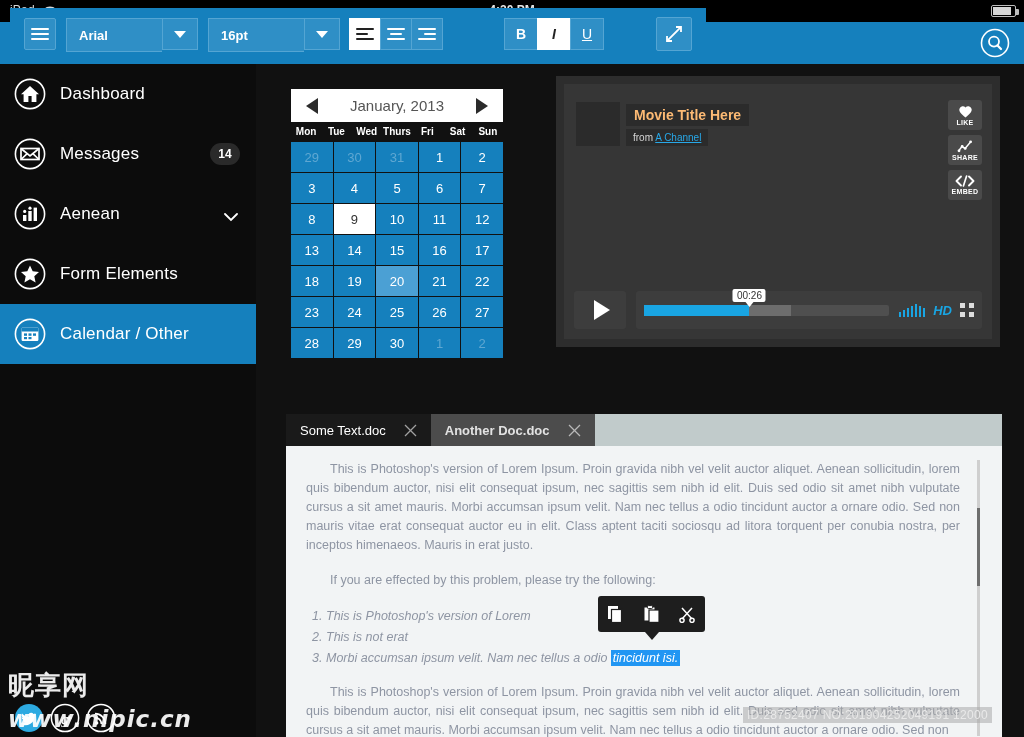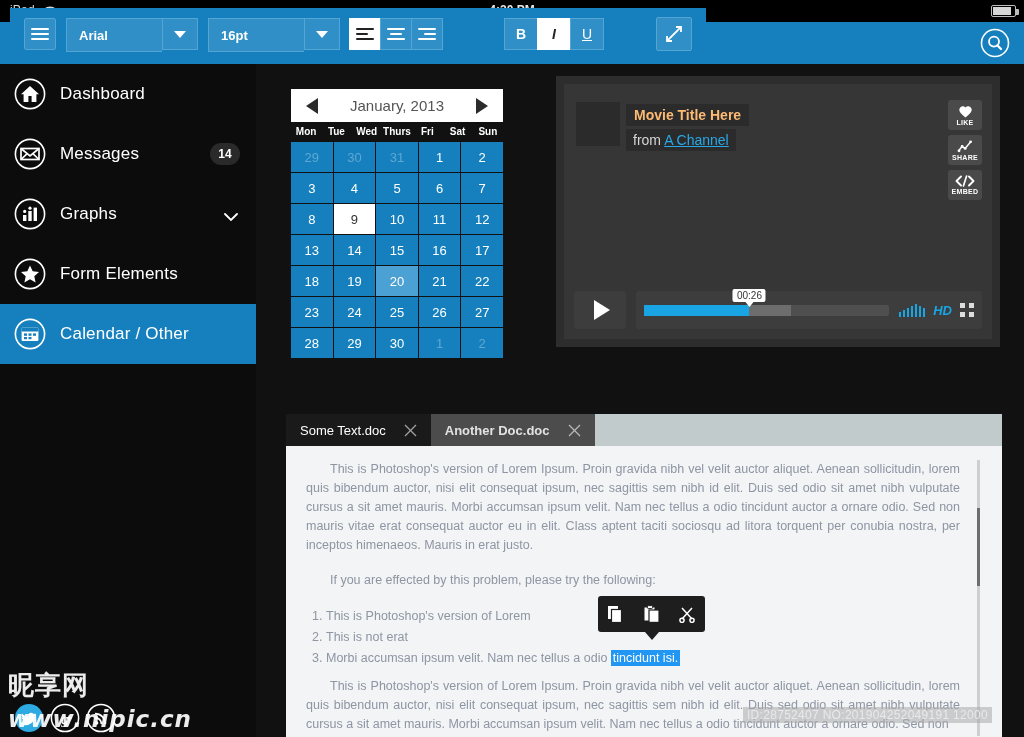--- a/index.html
+++ b/index.html
@@ -84,21 +84,21 @@
   }
   .cal-cell.muted { color: #5fa7d2; }
   .cal-cell.today { background: #ffffff; color: #333; }
   .cal-cell.sel { background: #4ba0d4; }
 
   
   .vpanel { position: absolute; left: 556px; top: 76px; width: 444px; height: 271px; background: #2d2d2d; padding: 8px; }
   .vscreen { position: relative; width: 428px; height: 255px; background: #363636; }
   .vthumb { position: absolute; left: 12px; top: 18px; width: 44px; height: 44px; background: #2b2b2b; }
   .vtitle { position: absolute; left: 62px; top: 20px; background: #2b2b2b; color: #fdba74; font-size: 14px; font-weight: bold; padding: 3px 8px; }
-  .vfrom { position: absolute; left: 62px; top: 45px; background: #2b2b2b; color: #d5d5d5; font-size: 14px; padding: 3px 7px; }
+  .vfrom { position: absolute; left: 62px; top: 45px; background: #2b2b2b; color: #d5d5d5; font-size: 10px; padding: 3px 7px; }
   .vfrom a { color: #28a8e8; }
   .vactions { position: absolute; right: 10px; top: 16px; display: flex; flex-direction: column; gap: 5px; }
   .vaction { width: 34px; height: 30px; background: #4a4a4a; border-radius: 3px; color: #fff; display: flex; flex-direction: column; align-items: center; justify-content: center; cursor: pointer; }
   .vaction span { font-size: 7px; font-weight: bold; letter-spacing: .3px; margin-top: 1px; }
   .vcontrols { position: absolute; left: 10px; right: 10px; bottom: 10px; height: 38px; display: flex; align-items: center; gap: 10px; }
   .playbtn { width: 52px; height: 38px; background: #3d3d3d; border-radius: 3px; display: flex; align-items: center; justify-content: center; cursor: pointer; }
   .play-tri { width: 0; height: 0; border-top: 10px solid transparent; border-bottom: 10px solid transparent; border-left: 16px solid #fff; margin-left: 3px; }
   .cbar { flex: 1; height: 38px; background: #3d3d3d; border-radius: 3px; display: flex; align-items: center; padding: 0 8px; position: relative; }
   .track { position: relative; flex: 1; height: 11px; background: #4f4f4f; border-radius: 2px; overflow: visible; }
   .track .buf { position: absolute; left: 0; top: 0; bottom: 0; width: 60%; background: #6d6d6d; }
@@ -128,21 +128,21 @@
   .tabs { position: absolute; left: 286px; top: 414px; width: 716px; height: 32px; background: #c1cbcb; display: flex; }
   .tab { height: 32px; display: flex; align-items: center; padding: 0 14px; gap: 18px; font-size: 13px; cursor: pointer; }
   .tab.active { background: #1a1a1a; color: #fff; }
   .tab.inactive { background: #4c4c4c; color: #e2e2e2; font-weight: bold; }
   .tab-x { width: 13px; height: 13px; opacity: .75; }
 
   .docarea { position: absolute; left: 286px; top: 446px; width: 716px; height: 291px; background: #f2f4f5; overflow: hidden; }
   .docpage { position: absolute; left: 14px; top: 0; right: 36px; padding: 14px 6px 0 6px; }
   .docpage p { font-size: 12.5px; line-height: 19px; color: #8e95a3; text-align: justify; margin-bottom: 16px; }
   .docpage p.indent { text-indent: 24px; }
-  .docpage ol { margin: 0 0 8px 20px; }
+  .docpage ol { margin: 0 0 14px 20px; font-style: italic; }
   .docpage ol li { font-size: 12.5px; line-height: 21px; color: #8e95a3; }
   .sel-text { background: #2196f3; color: #fff; padding: 1px 2px; }
 
   .ctxmenu { position: absolute; left: 598px; top: 596px; width: 107px; height: 36px; background: #1e1e1e; border-radius: 3px; display: flex; align-items: center; justify-content: space-around; }
   .ctxmenu::after { content:""; position:absolute; left:50%; margin-left:-7px; top:100%; border-left:7px solid transparent; border-right:7px solid transparent; border-top:8px solid #1e1e1e; }
   .ctx-ico { width: 17px; height: 18px; cursor: pointer; }
 
   .dscroll { position: absolute; right: 22px; top: 14px; width: 3px; height: 276px; background: #cfcfcf; }
   .dscroll i { position: absolute; left: 0; width: 3px; top: 48px; height: 78px; background: #6e6e6e; display:block; }
 
@@ -234,21 +234,21 @@
           <circle cx="16" cy="16" r="14.6" fill="none" stroke="#fff" stroke-width="1.6"></circle>
           <g fill="#fff">
             <rect x="9" y="17" width="3.4" height="6"></rect>
             <rect x="14.3" y="13" width="3.4" height="10"></rect>
             <rect x="19.6" y="9.6" width="3.4" height="13.4"></rect>
             <circle cx="10.7" cy="13.4" r="1.6"></circle>
             <circle cx="16" cy="10.2" r="1.6"></circle>
           </g>
         </svg>
       </span>
-      <span class="nav-label">Graphs</span>
+      <span class="nav-label">Aenean</span>
       <span class="chev">
         <svg width="14" height="9" viewBox="0 0 14 9">
             <path d="M1 1 L7 7 L13 1" fill="none" stroke="#fff" stroke-width="1.8" stroke-linecap="round"></path>
           </svg>
       </span>
     </div>
 
     <div class="nav-item">
       <span class="nav-ico">
         <svg width="32" height="32" viewBox="0 0 32 32">

